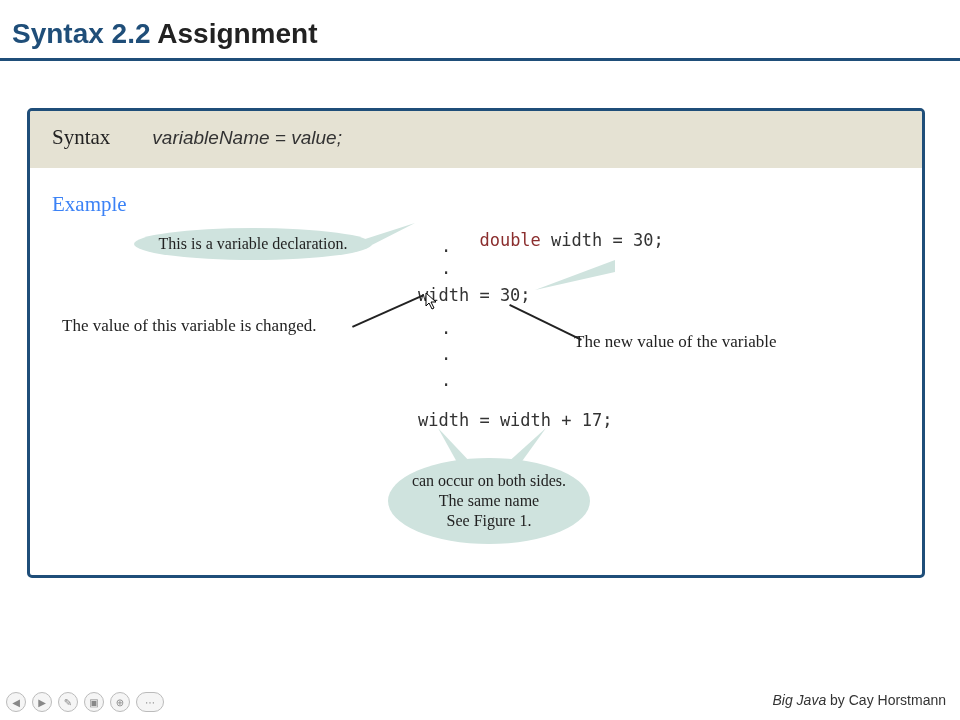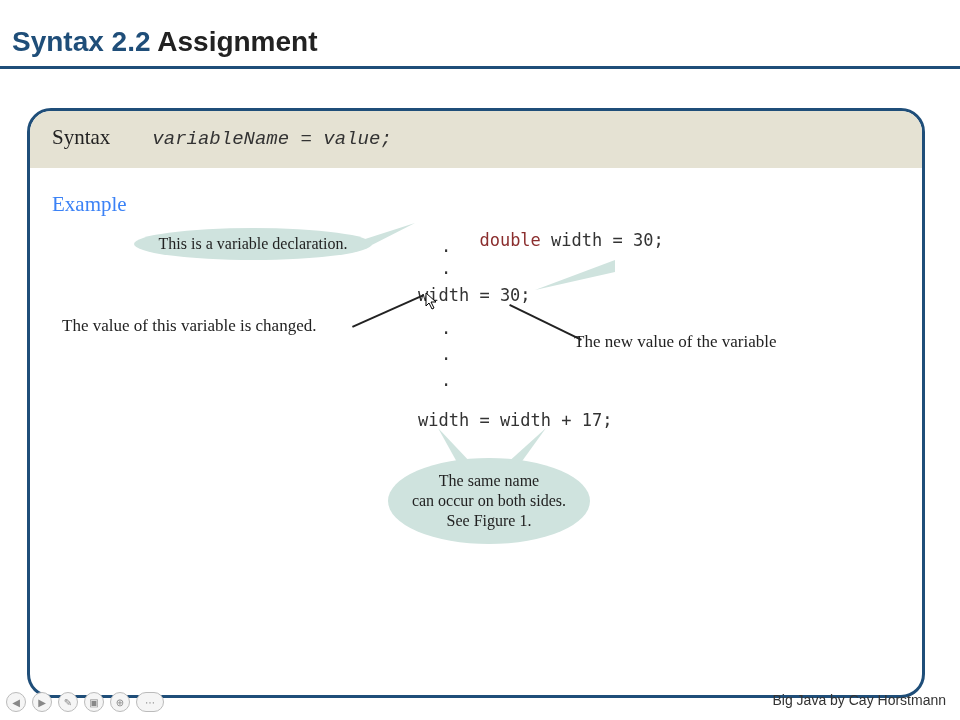--- a/index.html
+++ b/index.html
@@ -7,59 +7,58 @@
     width: 960px;
     height: 720px;
     background: #ffffff;
     font-family: Georgia, 'Times New Roman', serif;
     position: relative;
     overflow: hidden;
   }
   .header {
     padding: 18px 12px 8px 12px;
     border-bottom: 3px solid #1f4e79;
-    margin-top: 8px;
   }
   .header-blue {
     color: #1f4e79;
     font-weight: bold;
     font-size: 28px;
     font-family: Arial, sans-serif;
   }
   .header-black {
     color: #222;
     font-weight: bold;
     font-size: 28px;
     font-family: Arial, sans-serif;
   }
   .card {
     position: absolute;
     left: 27px;
     top: 108px;
     width: 898px;
-    height: 590px;
+    height: 470px;
     border: 3px solid #1f4e79;
-    border-radius: 24px;
+    border-radius: 5px;
     background: #fff;
     overflow: hidden;
   }
   .syntax-bar {
     background: #e5e2d3;
     padding: 14px 22px 18px 22px;
     display: flex;
     align-items: baseline;
     gap: 42px;
   }
   .syntax-label {
     font-family: "Comic Sans MS", cursive;
     font-size: 21px;
     color: #222;
   }
   .syntax-code {
-    font-family: Liberation Mono, monospace;
+    font-family: Liberation Sans, sans-serif;
     font-style: italic;
     font-size: 19px;
     color: #333;
   }
   .example-area {
     position: relative;
     width: 100%;
     height: calc(100% - 58px);
   }
   .example-label {
@@ -113,21 +112,21 @@
   .footer {
     position: absolute;
     right: 14px;
     bottom: 10px;
     text-align: right;
     font-family: Arial, sans-serif;
     font-size: 14px;
     color: #333;
     line-height: 1.35;
   }
-  .footer .book { }
+  .footer .book { font-style: italic; }
   .nav-controls {
     position: absolute;
     left: 6px;
     bottom: 8px;
     display: flex;
     gap: 6px;
   }
   .nav-btn {
     width: 20px; height: 20px;
     border: 1px solid #bbb;
@@ -192,22 +191,22 @@
 
     <div class="label-text" style="left:32px; top:148px;">The value of this variable is changed.</div>
 
     <div class="line" style="left:322px; top:158px; width:78px; height:1.5px; transform: rotate(-24deg);"></div>
 
     <div class="label-text" style="left:544px; top:164px;">The new value of the variable</div>
     <div class="line" style="left:480px; top:136px; width:80px; height:1.5px; transform: rotate(26deg);"></div>
 
     <div class="callout" style="left:358px; top:290px; width:202px; height:86px; border-radius:50%;">
       <div>
+        <div>can occur on both sides.</div>
         <div>The same name</div>
-        <div>can occur on both sides.</div>
         <div>See Figure 1.</div>
       </div>
     </div>
 
     <svg style="position:absolute; left:398px; top:258px; width:140px; height:40px;">
       <polygon points="30,38 44,38 10,2" fill="#cfe3de"></polygon>
       <polygon points="78,38 92,38 118,2" fill="#cfe3de"></polygon>
     </svg>
 
     <svg class="cursor" style="left:395px; top:124px;" viewBox="0 0 14 18">

